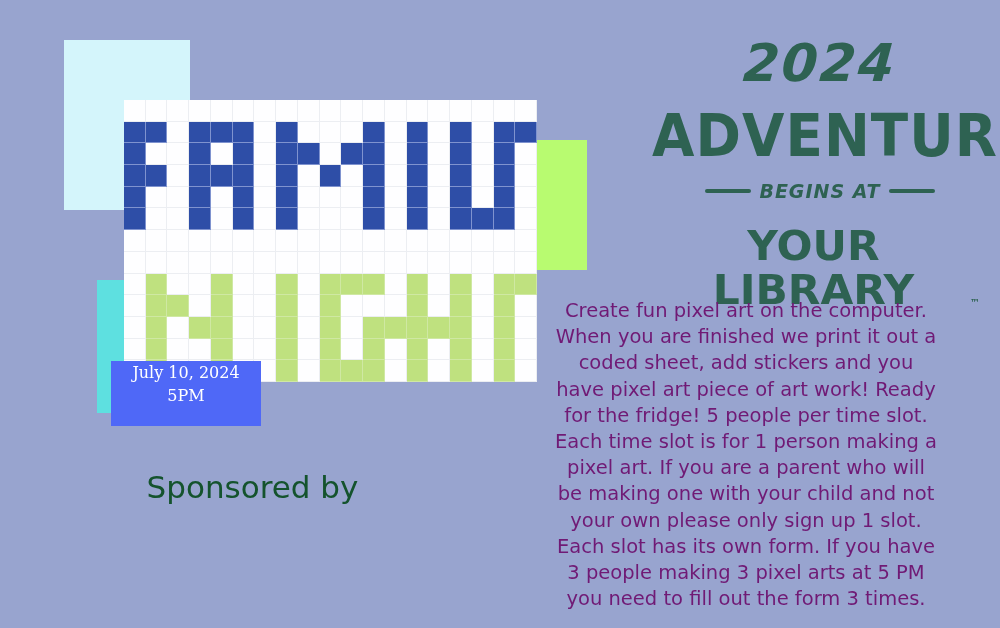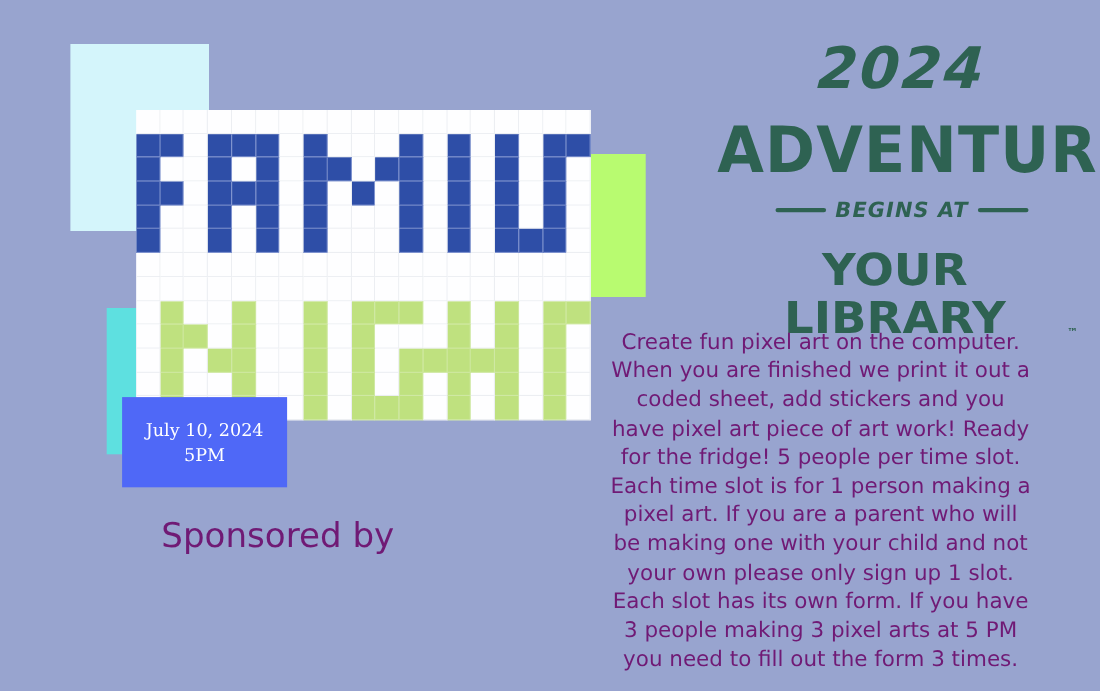--- a/index.html
+++ b/index.html
@@ -77,42 +77,41 @@
     border-bottom: 1px solid #eceef2;
     background: #fefeff;
   }
   .cell.on-blue { background: #2e4ea7; border-color: #7f93cf; }
   .cell.on-green { background: #bfe17f; border-color: #cfe8a3; }
 
   
   #date-badge {
     position: absolute;
     left: 111px; top: 361px;
-    width: 150px; height: 82px;
+    width: 150px; height: 65px;
     background: #4f68f7;
     color: #ffffff;
     font-family: "DejaVu Serif", serif;
     font-size: 16px;
     line-height: 23px;
     display: flex;
     flex-direction: column;
     align-items: center;
-    justify-content: center;
     text-align: center;
   }
 
   
   #sponsor {
     position: absolute;
     left: 60px; top: 466px;
     width: 385px;
     text-align: center;
     font-size: 31px;
     line-height: 43px;
-    color: #701a75;
+    color: #14532d;
   }
 
   
   #logo {
     position: absolute;
     left: 660px; top: 34px;
     width: 320px;
     text-align: center;
     color: #2e6252;
   }

